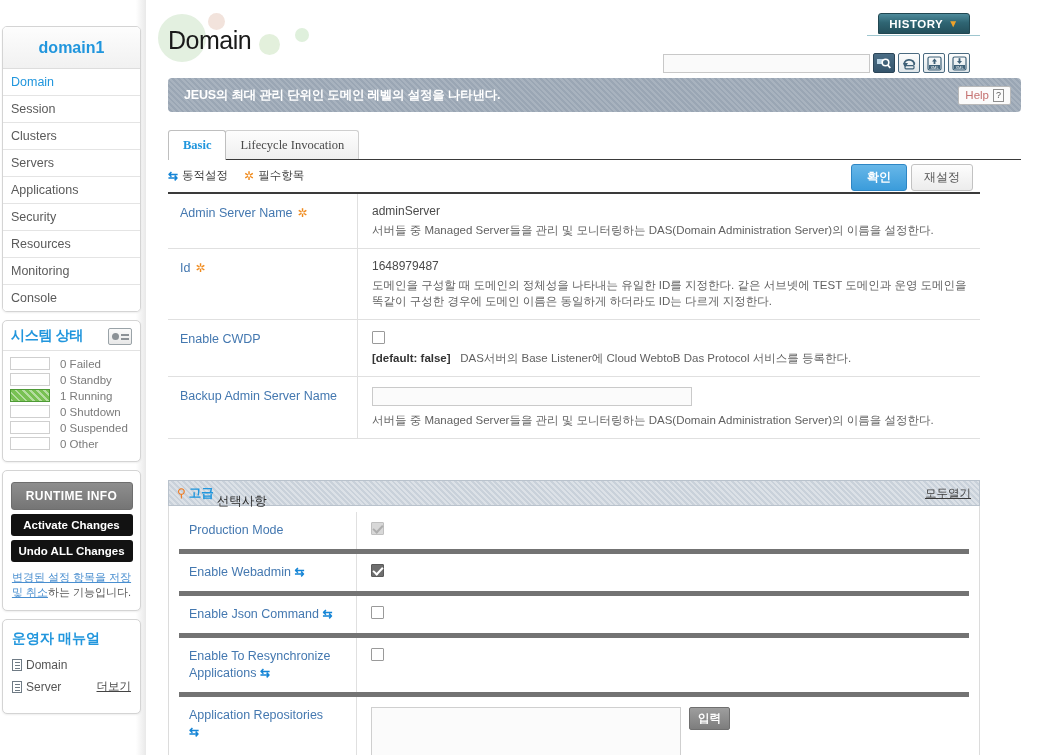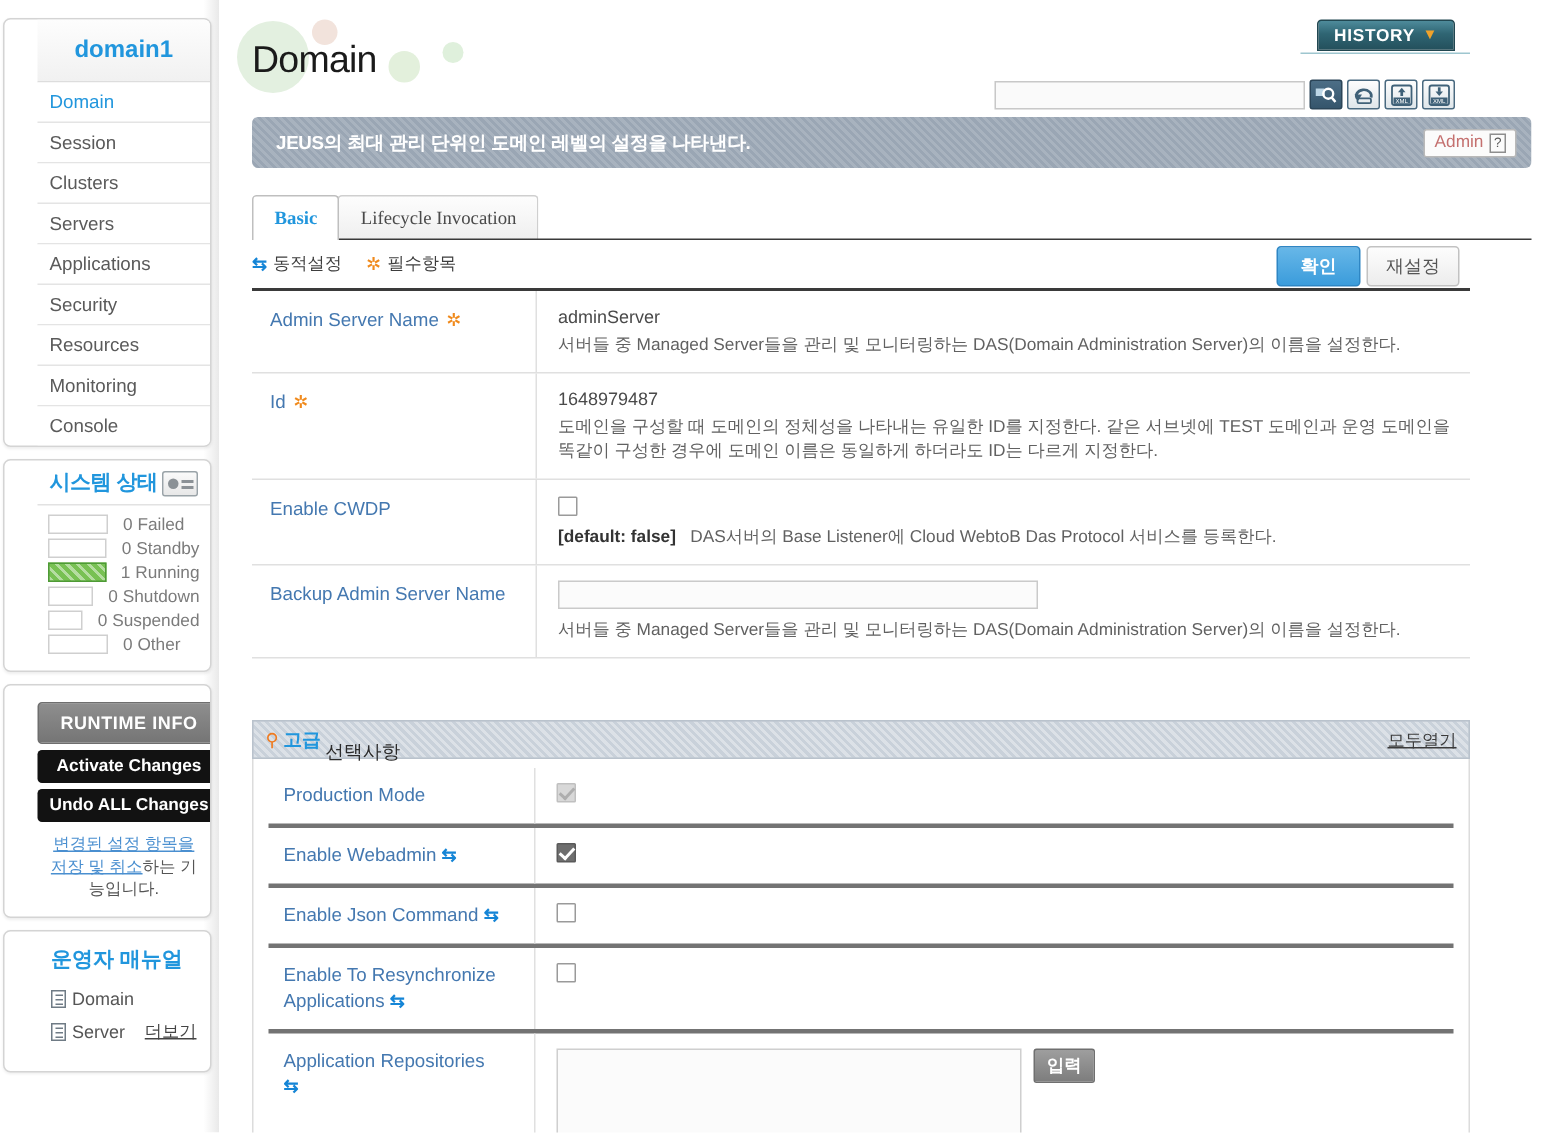--- a/index.html
+++ b/index.html
@@ -14,27 +14,26 @@
   }
   #app { position: relative; width: 1043px; height: 755px; background:#fff; }
 
   
   #sidebar {
     position: absolute; left: 0; top: 0;
     width: 146px; height: 755px;
     background: linear-gradient(to right,#ffffff 0%,#ffffff 93%,#e9e9e9 100%);
   }
   .side-card {
-    margin: 12px 5px 0 2px;
+    margin: 26px 5px 0 2px;
     background: #fff;
     border: 1px solid #d4d4d4;
     border-radius: 5px;
     box-shadow: 0 1px 2px rgba(0,0,0,0.07);
     overflow: hidden;
-    padding-left: 22px;
   }
   .domain-title {
     text-align: center;
     font-size: 16px;
     font-weight: bold;
     color: #2196dd;
     padding: 12px 0 11px 0;
     background: linear-gradient(to bottom,#fdfdfd,#f1f1f1);
     border-bottom: 1px solid #ddd;
   }
@@ -221,21 +220,21 @@
     background-color:#c9d1da;
     background-image: repeating-linear-gradient(45deg, rgba(255,255,255,.35) 0 2px, rgba(255,255,255,0) 2px 4px);
     display:flex; align-items:center; padding: 0 8px 0 8px;
     border: 1px solid #b9c2cc;
   }
   .adv-pin { color:#ef7a1f; font-size: 12px; margin-right:3px; }
   .adv-t1 { color:#2196dd; font-size: 12.5px; font-weight: bold; }
   .adv-t2 { color:#2b2b2b; font-size: 12.5px; font-weight: normal; margin-top: 16px; }
   .open-all { margin-left:auto; font-size: 11.5px; color:#3b3b3b; text-decoration: underline; cursor:pointer;}
   .adv-body { border:1px solid #dcdcdc; border-top:none; background:#fff; padding: 6px 0 0 0; }
-  .arow { display:flex; border-bottom:3px solid #737373; margin: 0 10px; }
+  .arow { display:flex; border-bottom:5px solid #737373; margin: 0 10px; }
   .arow:last-child { border-bottom:none; }
   .acell-label {
     width: 178px; min-width:178px; padding: 10px 0 10px 10px;
     font-size: 12.5px; color:#4478b0; border-right:1px solid #e0e0e0; line-height:17px;
   }
   .acell-val { flex:1; padding: 10px 0 10px 14px; display:flex; align-items:flex-start; gap:8px; }
   .ta {
     width: 310px; height: 68px; border:1px solid #cfcfcf; background:#fbfbfb; resize:none;
   }
   .btn-input {
@@ -368,21 +367,21 @@
           <rect x="6.6" y="2.2" width="1.8" height="3" fill="#3f6178"></rect>
           <rect x="2" y="9" width="11" height="4.2" fill="#3f6178"></rect>
           <text x="7.5" y="12.6" font-size="4" fill="#ffffff" text-anchor="middle" font-family="Liberation Sans">XML</text>
         </svg>
       </div>
     </div>
 
     <div class="banner">
       <span class="banner-text">JEUS의 최대 관리 단위인 도메인 레벨의 설정을 나타낸다.</span>
       <span class="help-btn">
-        <span>Admin</span>
+        <span>Help</span>
         <span class="help-q">?</span>
       </span>
     </div>
 
     <div class="tabs">
       <div class="tab active">Basic</div>
       <div class="tab">Lifecycle Invocation</div>
     </div>
     <div class="tabs-rule"></div>
 

